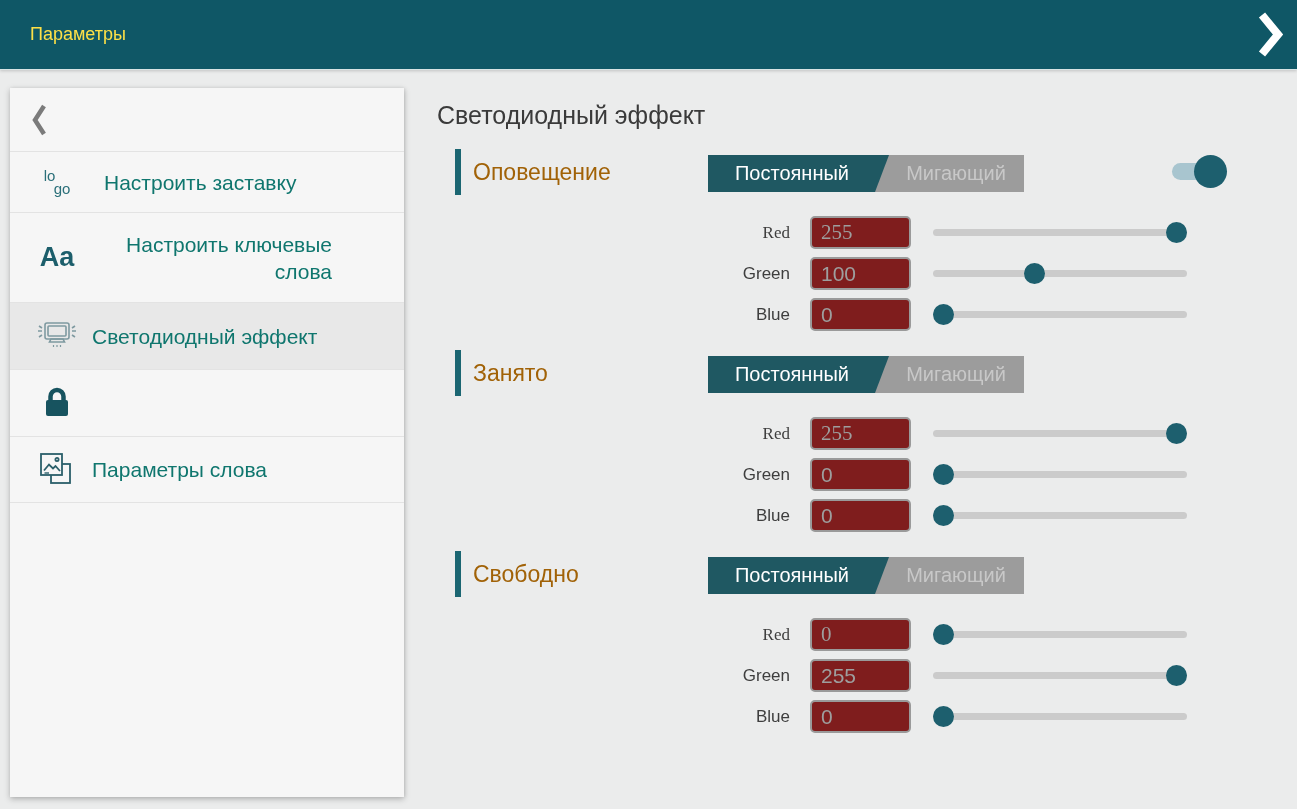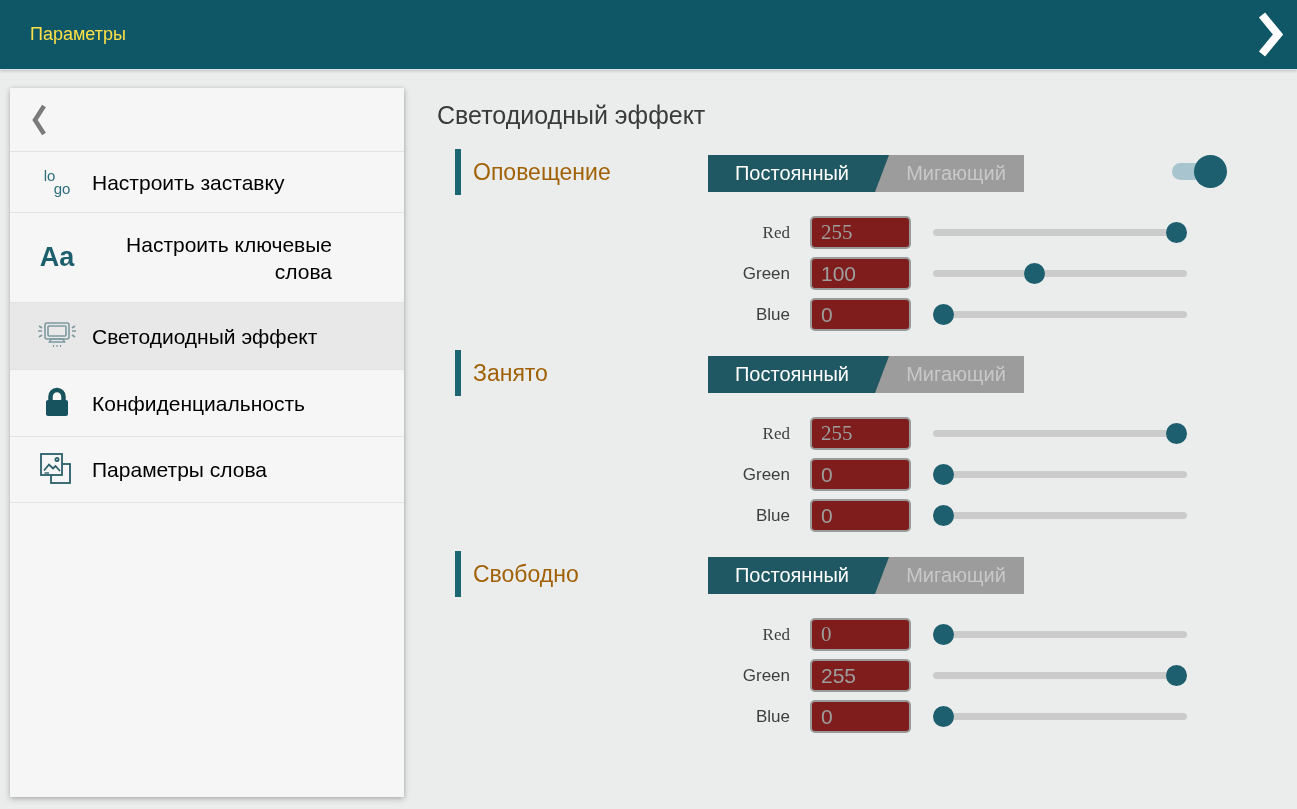--- a/index.html
+++ b/index.html
@@ -12,23 +12,23 @@
           border-bottom:1px solid #D8E4E4;box-shadow:0 1px 3px rgba(0,0,0,.18);}
   .header-title{position:absolute;left:30px;top:0;line-height:69px;font-size:18px;color:#fde047;}
   .header-forward{position:absolute;right:13px;top:11px;width:27px;height:47px;cursor:pointer;}
 
   
   .sidebar{position:absolute;left:10px;top:88px;width:394px;height:709px;background:#F6F6F6;
            box-shadow:0 2px 6px rgba(0,0,0,.25),1px 0 3px rgba(0,0,0,.08);}
   .back-row{height:63px;border-bottom:1px solid #E3E3E3;display:flex;align-items:center;padding-left:21px;cursor:pointer;}
   .side-item{display:flex;align-items:center;border-bottom:1px solid #E3E3E3;padding:0 18px 0 24px;cursor:pointer;}
   .side-item.selected{background:#E8E8E8;}
-  .si-1{min-height:60px;} .si-2{min-height:89px;text-align:right;} .si-3{min-height:66px;} .si-4{min-height:66px;} .si-5{min-height:65px;}
+  .si-1{min-height:60px;gap:12px;} .si-2{min-height:89px;text-align:right;} .si-3{min-height:66px;} .si-4{min-height:66px;} .si-5{min-height:65px;}
   .side-icon{width:46px;min-width:46px;height:46px;display:flex;align-items:center;justify-content:center;margin-right:12px;}
-  .side-label{font-size:21px;color:#000000;line-height:27px;max-width:240px;}
+  .side-label{font-size:21px;color:#0f766e;line-height:27px;max-width:240px;}
   .logo-ic{display:flex;flex-direction:column;align-items:flex-start;color:#2A6F79;font-size:15px;line-height:13px;}
   .logo-ic i{font-style:normal;}
   .logo-ic i:nth-child(2){margin-left:10px;}
   .aa-ic{font-size:27px;font-weight:bold;color:#1C5E6B;line-height:1;}
 
   
   .main{position:absolute;left:437px;top:88px;width:860px;height:721px;}
   .main-title{position:absolute;left:0;top:13px;font-size:25px;color:#3A3A3A;}
 
   .led-section{position:absolute;left:0;width:860px;height:201px;}
@@ -114,21 +114,20 @@
       <span class="side-label">Светодиодный эффект</span>
     </div>
 
     <div class="side-item si-4">
       <span class="side-icon">
         <svg width="40" height="40" viewBox="0 0 40 40">
           <path d="M13.5 19 v-5.5 a6.5 6.5 0 0 1 13 0 V19" fill="none" stroke="#17535F" stroke-width="4.5"></path>
           <rect x="9" y="17" width="22" height="16" rx="2" fill="#17535F"></rect>
         </svg>
       </span>
-      <span class="side-label">Конфиденциальность</span>
     </div>
 
     <div class="side-item si-5">
       <span class="side-icon">
         <svg width="42" height="42" viewBox="0 0 42 42" fill="none" stroke="#2B5F6A" stroke-width="1.8">
           <rect x="15" y="15" width="19" height="19"></rect>
           <rect x="5" y="5" width="21" height="21" fill="#F6F6F6"></rect>
           <circle cx="21" cy="10.5" r="1.6"></circle>
           <path d="M8 21.5 l5 -6 4 4 2.5 -2.5 4.5 5"></path>
           <path d="M8.5 24 h4.5" stroke-width="1.4"></path>

